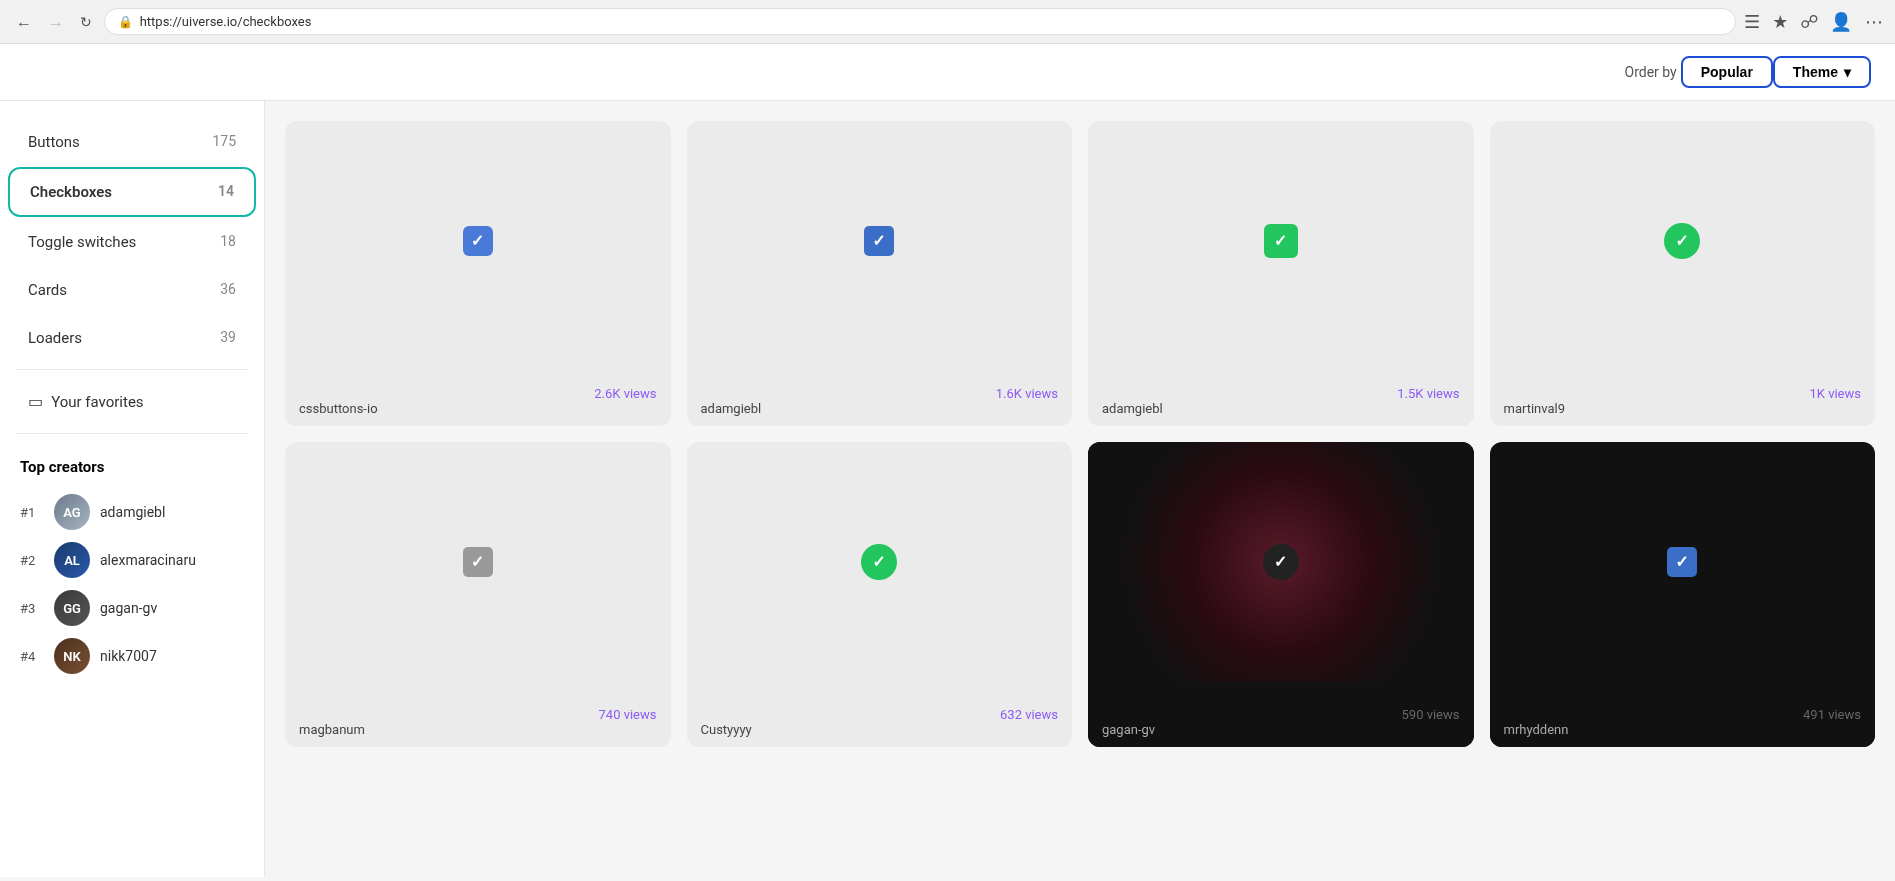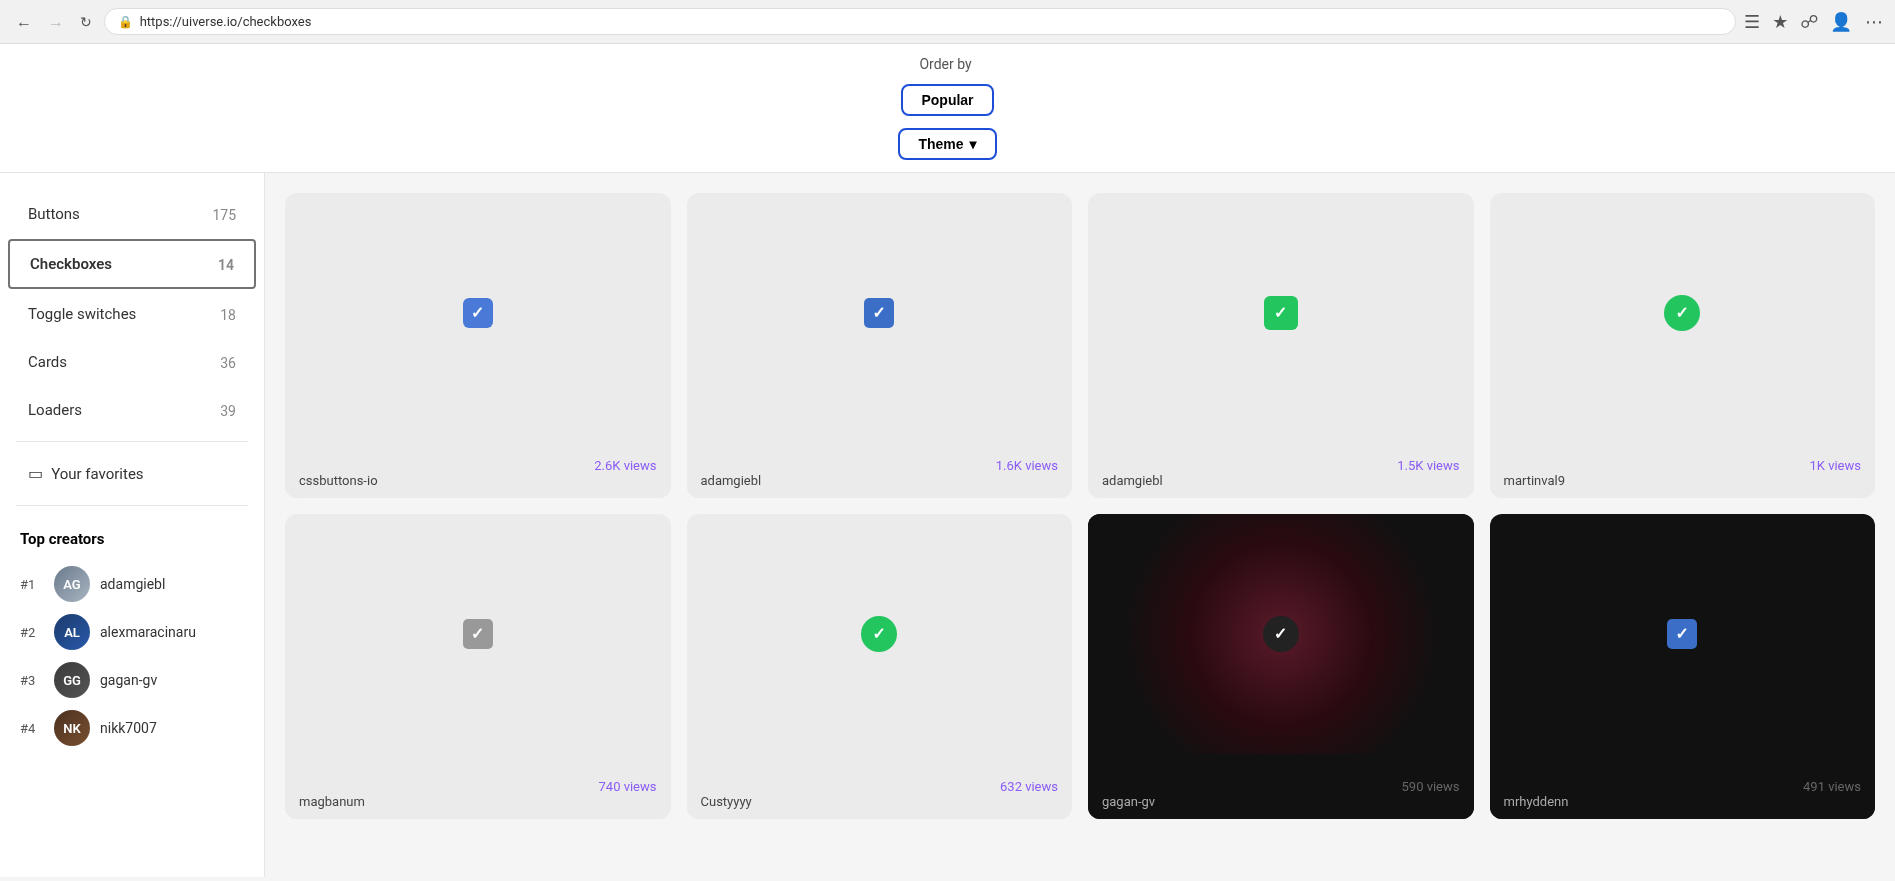--- a/index.html
+++ b/index.html
@@ -66,22 +66,20 @@
       height: calc(100vh - 48px);
       overflow: hidden;
     }
     .top-bar {
       display: flex;
       justify-content: flex-end;
       align-items: center;
       padding: 12px 24px;
       background: #fff;
       border-bottom: 1px solid #e5e5e5;
-      gap: 12px;
-      flex-direction: column;
     }
     .order-label { font-size: 14px; color: #555; margin-right: 4px; }
     .top-btn {
       border: 2px solid #1d4ed8;
       background: #fff;
       border-radius: 8px;
       padding: 6px 18px;
       font-size: 14px;
       font-weight: 600;
       cursor: pointer;
@@ -103,32 +101,32 @@
       width: 265px;
       min-width: 265px;
       background: #fff;
       border-right: 1px solid #e5e5e5;
       padding: 16px 0;
       overflow-y: auto;
     }
     .sidebar-item {
       display: flex;
       justify-content: space-between;
-      align-items: flex-end;
+      align-items: flex-start;
       padding: 14px 20px;
       cursor: pointer;
       font-size: 15px;
       color: #333;
       border-radius: 8px;
       margin: 2px 8px;
       gap: 32px;
     }
     .sidebar-item.active {
-      border: 2px solid #737373;
-      border-radius: 4px;
+      border: 2px solid #14b8a6;
+      border-radius: 12px;
       font-weight: 600;
     }
     .sidebar-item .count { color: #888; font-size: 14px; }
     .sidebar-divider { height: 1px; background: #e8e8e8; margin: 8px 16px; }
     .favorites-item {
       display: flex;
       align-items: center;
       gap: 8px;
       padding: 14px 20px;
       cursor: pointer;

